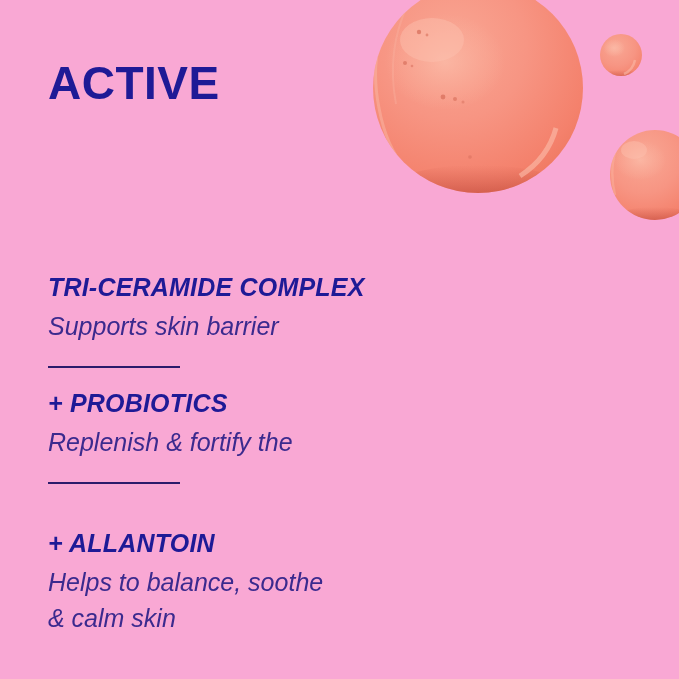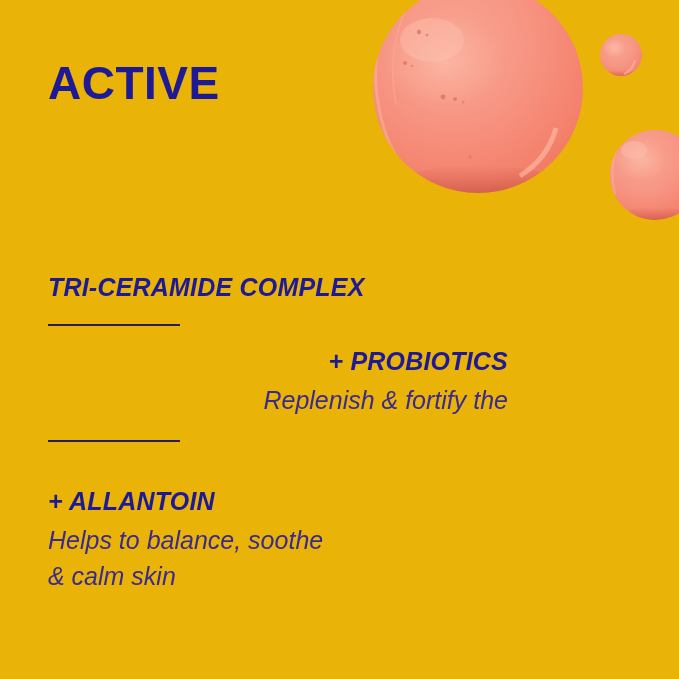--- a/index.html
+++ b/index.html
@@ -10,21 +10,21 @@
   body {
     background: #ffffff;
     font-family: "Liberation Sans", sans-serif;
   }
 
   #poster {
     position: relative;
     width: 679px;
     height: 679px;
     overflow: hidden;
-    background: #eab308;
+    background: #f9a8d4;
   }
 
   
   .droplets {
     position: absolute;
     top: 0;
     left: 0;
     width: 679px;
     height: 679px;
     pointer-events: none;
@@ -91,21 +91,21 @@
   .divider {
     width: 132px;
     height: 2px;
     background: #2B1B6B;
     margin: 22px 0 20px 0;
     border: 0;
   }
 
   
   .ingredient.group-1 { margin-bottom: 0; }
-  .ingredient.group-2 { margin-bottom: 16px; text-align: right; }
+  .ingredient.group-2 { margin-bottom: 16px; }
   .ingredient.group-3 { margin-bottom: 0; margin-top: 44px; }
 </style>
 </head>
 <body>
 
 <div id="poster">
 
   <svg class="droplets" viewBox="0 0 679 679" xmlns="http://www.w3.org/2000/svg">
     <defs>
       <radialGradient id="gradLarge" cx="38%" cy="30%" r="78%">
@@ -200,20 +200,23 @@
   </svg>
 
   <div class="title">
     <span class="title-line">ACTIVE</span>
   </div>
 
   <div class="ingredients">
 
     <div class="ingredient group-1">
       <span class="ing-heading">TRI-CERAMIDE COMPLEX</span>
+      <div class="ing-desc">
+        <span class="desc-line">Supports skin barrier</span>
+      </div>
     </div>
 
     <hr class="divider">
 
     <div class="ingredient group-2">
       <span class="ing-heading">+ PROBIOTICS</span>
       <div class="ing-desc">
         <span class="desc-line">Replenish &amp; fortify the</span>
       </div>
     </div>

